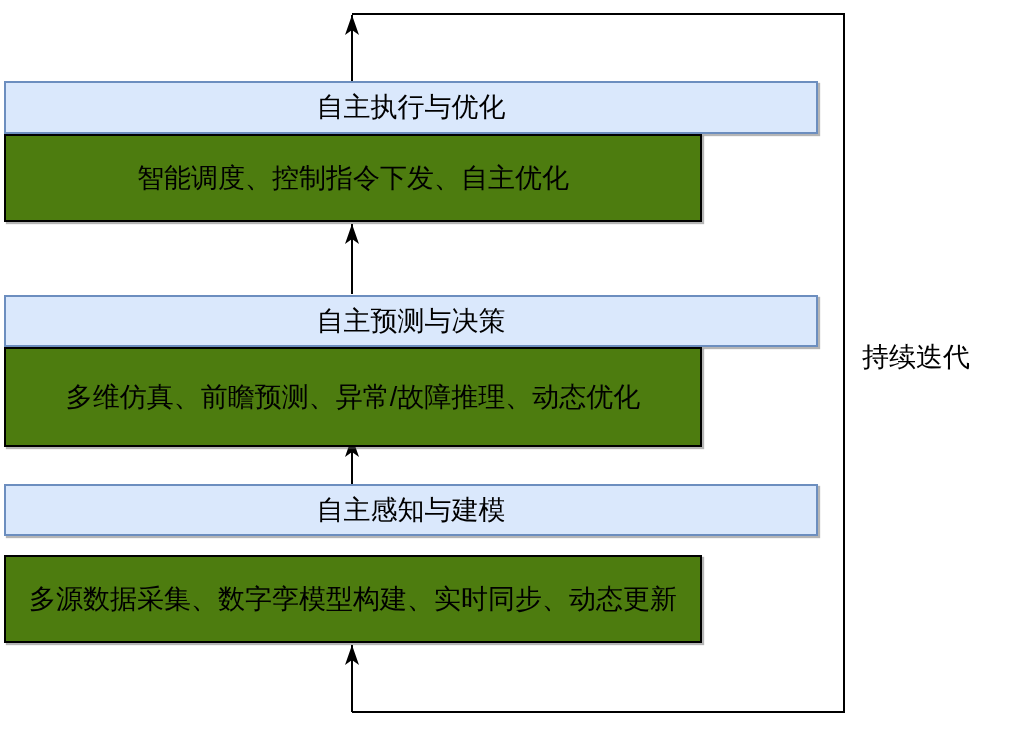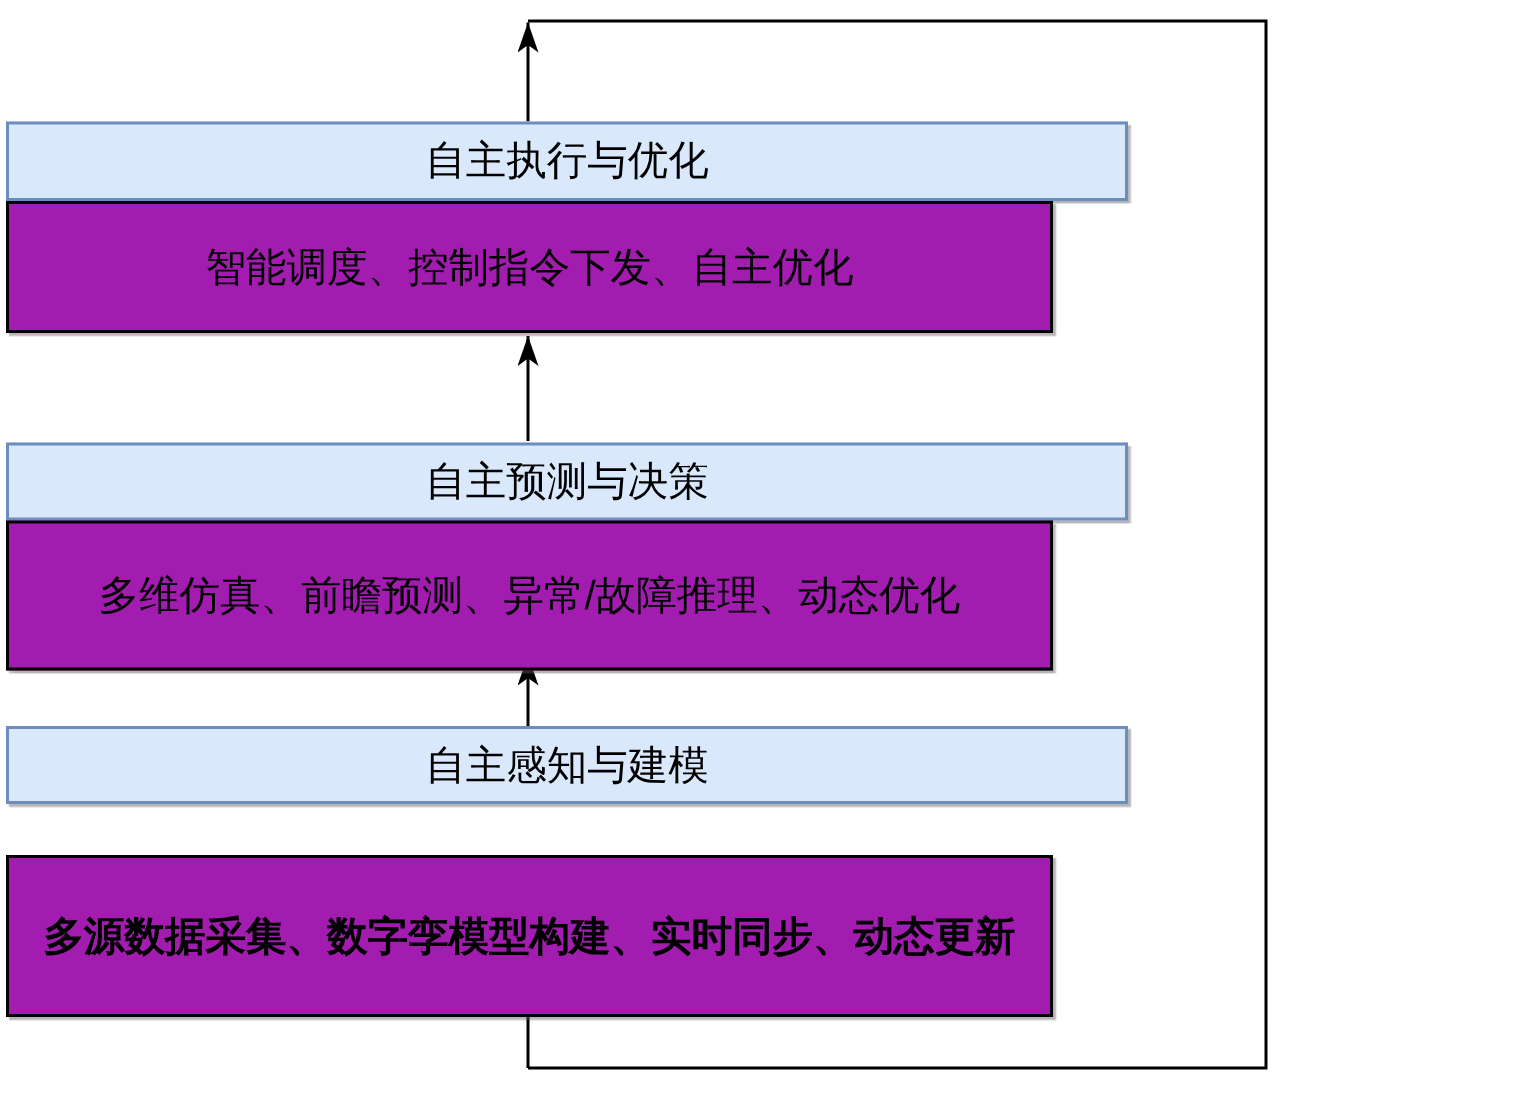--- a/index.html
+++ b/index.html
@@ -32,54 +32,54 @@
     fill: none;
   }
   .stage {
     position: absolute;
     left: 4px;
     width: 698px;
   }
   .stage-header {
     position: absolute;
     left: 0;
-    width: 748px;
+    width: 814px;
     background: var(--header-fill);
     border: 2px solid var(--header-border);
     box-shadow: 2px 2px 1px rgba(90, 90, 90, 0.45);
     display: flex;
     align-items: center;
     justify-content: center;
     font-size: 27px;
     line-height: 1;
     white-space: nowrap;
   }
   .stage-body {
     position: absolute;
     left: 0;
     width: 698px;
-    background: #a21caf;
+    background: #4d7c0f;
     border: 2px solid var(--box-border);
     box-shadow: 2px 2px 1px rgba(90, 90, 90, 0.45);
     display: flex;
     align-items: center;
     justify-content: center;
     font-size: 27px;
     line-height: 1;
     white-space: nowrap;
   }
   
   .stage-1 .stage-header { top: 81px;  height: 53px; }
   .stage-1 .stage-body   { top: 134px; height: 88px; }
   
   .stage-2 .stage-header { top: 295px; height: 52px; }
   .stage-2 .stage-body   { top: 347px; height: 100px; }
   
   .stage-3 .stage-header { top: 484px; height: 52px; }
-  .stage-3 .stage-body   { top: 570px; height: 108px; font-weight: bold; }
+  .stage-3 .stage-body   { top: 555px; height: 88px; }
 
   .loop-label {
     position: absolute;
     left: 862px;
     top: 341px;
     font-size: 27px;
     line-height: 1.2;
     white-space: nowrap;
     color: #000;
   }
@@ -115,14 +115,15 @@
   <div class="stage stage-2">
     <div class="stage-header">自主预测与决策</div>
     <div class="stage-body">多维仿真、前瞻预测、异常/故障推理、动态优化</div>
   </div>
 
   <div class="stage stage-3">
     <div class="stage-header">自主感知与建模</div>
     <div class="stage-body">多源数据采集、数字孪模型构建、实时同步、动态更新</div>
   </div>
 
+  <div class="loop-label">持续迭代</div>
 
 </div>
 
 </body></html>

